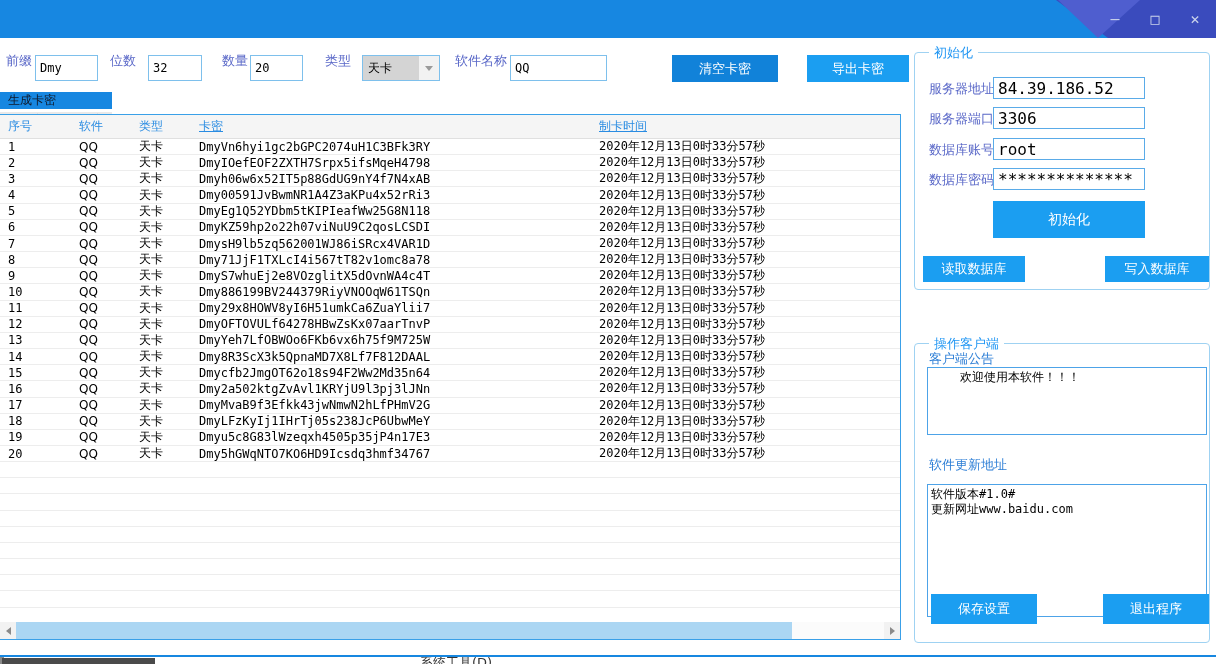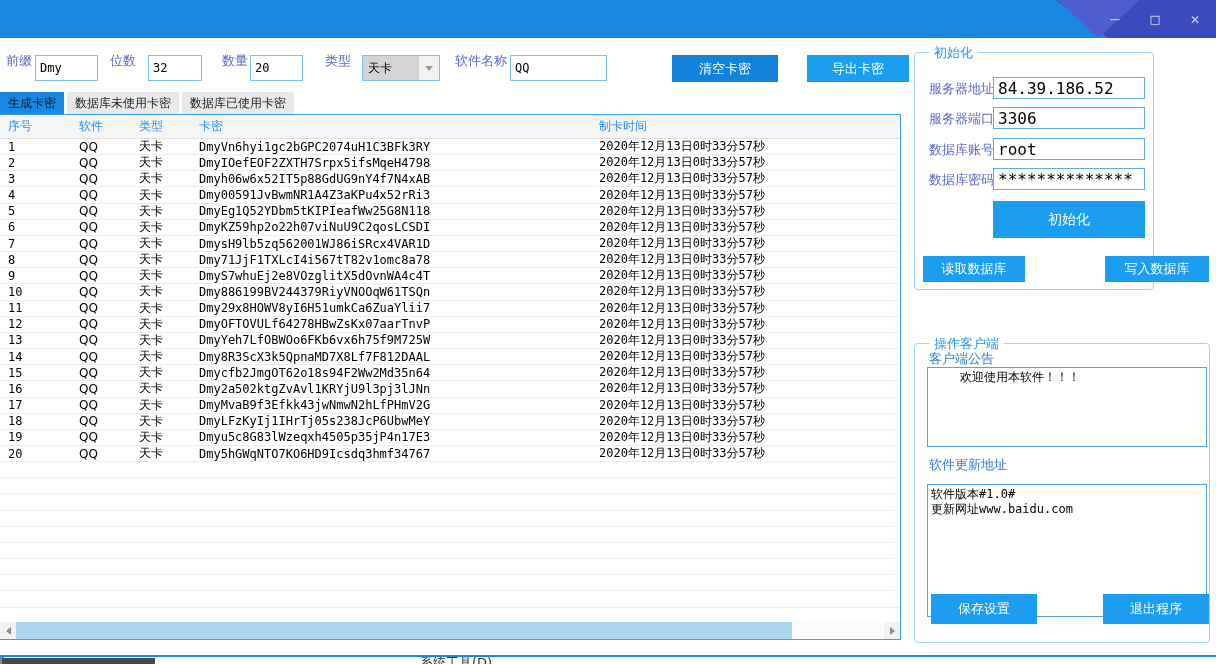--- a/index.html
+++ b/index.html
@@ -24,66 +24,66 @@
             font-family:"DejaVu Sans Mono", monospace; font-size:12px; padding:0 4px; color:#000; outline:none; }
   .combo { position:absolute; top:17px; height:26px; border:1px solid #7ec0ec; background:#fff; display:flex; cursor:pointer; }
   .combo-text { width:56px; height:100%; background:#d4d4d4; display:flex; align-items:center; padding-left:5px; font-size:12px; }
   .combo-arrow { flex:1; display:flex; align-items:center; justify-content:center; background:#f2f2f2; }
   .combo-arrow .tri { width:0; height:0; border-left:4px solid transparent; border-right:4px solid transparent; border-top:5px solid #9a9a9a; }
   .btn { position:absolute; border:none; color:#fff; font-size:13px; cursor:pointer; font-family:Liberation Mono, monospace; }
   .btn-clear  { left:672px; top:17px; width:106px; height:27px; background:#1182d9; }
   .btn-export { left:807px; top:17px; width:102px; height:27px; background:#1b9ef1; }
 
   
-  .tabs { position:absolute; left:0; top:92px; height:22px; display:flex; gap:3px; }
+  .tabs { position:absolute; left:0; top:92px; height:22px; display:flex; gap:3px;flex-direction:column; }
   .tab { height:22px; padding:0 8px; display:flex; align-items:center; background:#e9e9e9; color:#222;
          font-size:12px; cursor:pointer; white-space:nowrap; }
   .tab.active { background:#1787e1; color:#101828; }
 
   
   .table-wrap { position:absolute; left:-1px; top:114px; width:902px; height:526px;
                 border:1px solid #3aa0e8; background:#fff; overflow:hidden; }
   .thead { height:24px; background:#f5f5f5; border-bottom:1px solid #e0e0e0; display:flex; align-items:center;
            color:#2a8ce2; font-size:12px; }
   .tbody { height:485px; overflow:hidden; }
   .trow { height:16.16px; display:flex; align-items:center; border-bottom:1px solid #ededed; background:#fff; }
   .c { white-space:nowrap; overflow:hidden; }
   .c-no       { width:37px;  padding-left:8px; }
   .c-software { width:60px;  padding-left:0;margin-left:42px; }
   .c-type     { width:60px;  padding-left:0; }
   .c-key      { width:400px; padding-left:0; font-family:"DejaVu Sans Mono", monospace; }
   .c-time     { flex:1; padding-left:0; }
-  .thead .c-key, .thead .c-time { font-family:"DejaVu Sans", sans-serif; }
+  .thead .c-key, .thead .c-time { font-family:"DejaVu Sans", sans-serif;text-decoration:underline; }
   .trow .c { font-size:12px; color:#000; }
   .trow .c-key, .trow .c-time, .trow .c-no { font-family:"DejaVu Sans Mono", monospace; }
 
   
   .hscroll { position:absolute; left:0; bottom:0; width:100%; height:17px; background:#f2f2f2; display:flex; align-items:center; }
   .hs-arrow { width:16px; height:17px; display:flex; align-items:center; justify-content:center; }
   .hs-arrow .tri-l { width:0; height:0; border-top:4px solid transparent; border-bottom:4px solid transparent; border-right:5px solid #8a8a8a; }
   .hs-arrow .tri-r { width:0; height:0; border-top:4px solid transparent; border-bottom:4px solid transparent; border-left:5px solid #8a8a8a; }
   .hs-thumb { width:776px; height:17px; background:#abd6f3; cursor:pointer; }
   .hs-track-rest { flex:1; background:#fbfbfb; height:17px; }
 
   
   .groupbox { position:absolute; border:1px solid #9fd2f2; border-radius:4px; background:#fff; }
-  .gb-init { left:914px; top:52px; width:240px; height:238px; }
+  .gb-init { left:914px; top:52px; width:296px; height:238px; }
   .gb-client { left:914px; top:343px; width:296px; height:300px; }
   .legend { position:absolute; top:-9px; left:14px; background:#fff; padding:0 5px; color:#2196f3; font-size:13px; }
   .frow-label { position:absolute; left:14px; color:#5a68c8; font-size:13px; }
   .finput { position:absolute; left:78px; width:152px; height:22px; border:1px solid #5aabe8; background:#fff;
             font-family:"DejaVu Sans Mono", monospace; font-size:16px; padding:0 4px; outline:none; }
   .btn-init  { position:absolute; left:78px; top:148px; width:152px; height:37px; background:#1b9ef1; font-size:14px; }
   .btn-read  { position:absolute; left:8px;  top:203px; width:102px; height:26px; background:#1b9ef1; }
   .btn-write { position:absolute; left:190px; top:203px; width:104px; height:26px; background:#1b9ef1; }
 
   .sub-label { position:absolute; left:14px; color:#2e7fd6; font-size:13px; }
   .gtextarea { position:absolute; left:12px; width:280px; border:1px solid #4da3e8; background:#fff; resize:none;
                font-family:"DejaVu Sans Mono", monospace; font-size:12px; padding:2px 3px; outline:none; color:#000; line-height:15px; }
-  .ta-notice { top:23px; height:80px;padding-left:32px; }
+  .ta-notice { top:23px; height:68px;padding-left:32px; }
   .ta-update { top:140px; height:133px; }
   .btn-save { position:absolute; left:16px;  top:250px; width:106px; height:30px; background:#1b9ef1; }
   .btn-exit { position:absolute; left:188px; top:250px; width:106px; height:30px; background:#1b9ef1; }
 
   
   .bottom-sliver { position:absolute; left:0; top:655px; width:1216px; height:9px; background:#fff; overflow:hidden; }
   .sliver-line { position:absolute; left:0; top:0; width:1216px; height:2px; background:#1787e0; }
   .sliver-darkbar { position:absolute; left:2px; top:3px; width:153px; height:6px; background:#4a4a4a; }
   .sliver-glyph { position:absolute; left:0; top:2px; width:4px; height:7px; background:#8a8a8a; }
   .sliver-text { position:absolute; left:420px; top:2px; height:7px; overflow:hidden; color:#333; font-size:13px; line-height:12px; }

